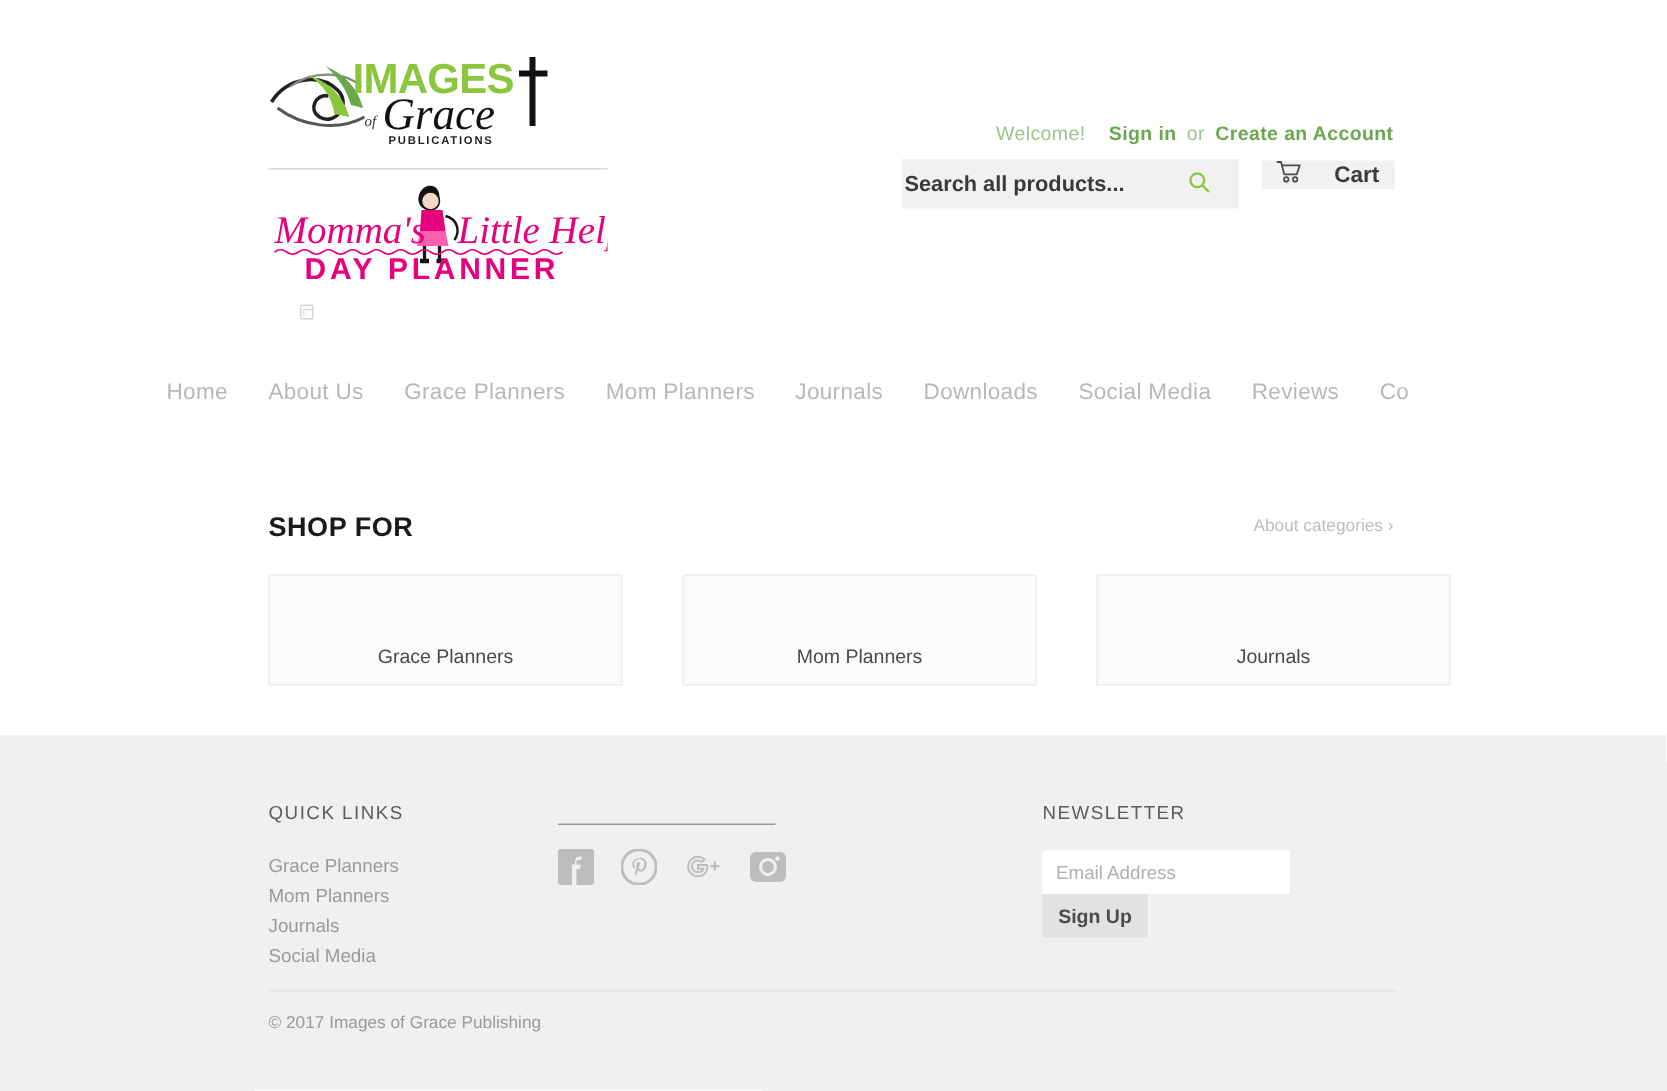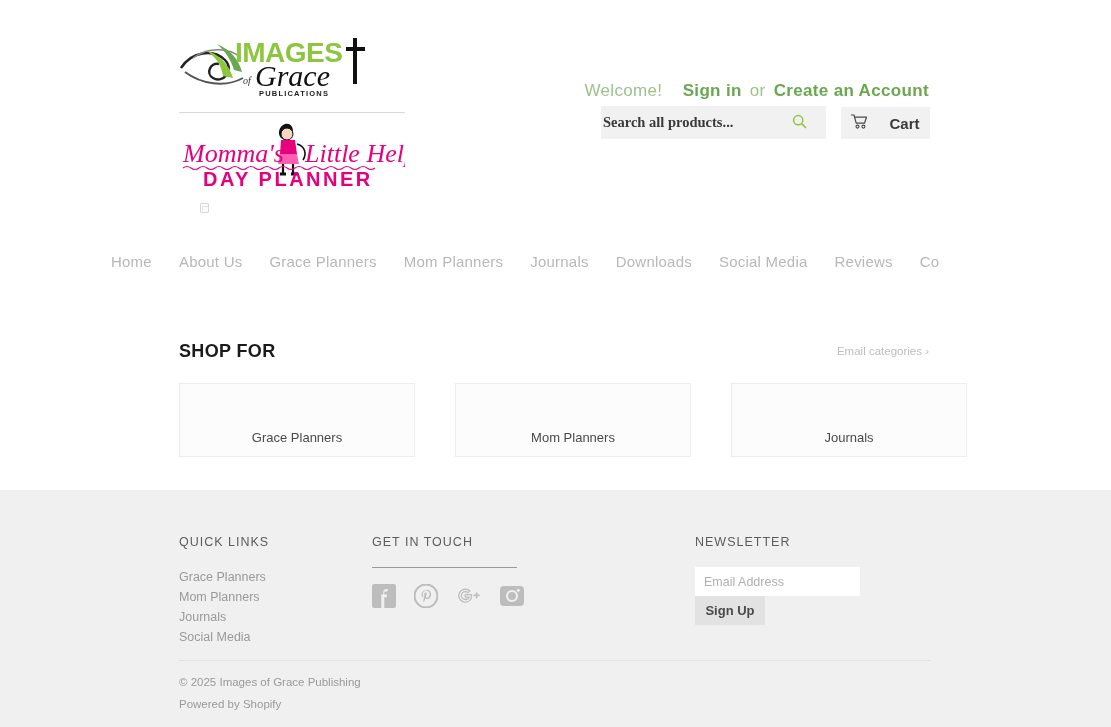--- a/index.html
+++ b/index.html
@@ -30,47 +30,47 @@
     border:1px solid #d6d6d6; background:#fcfcfc; border-radius:1px;
   }
   .broken-img:after{
     content:""; position:absolute; left:1px; top:2px; width:5px; height:4px;
     border-top:1px solid #e2e2e2; border-left:1px solid #e2e2e2;
   }
 
   
   .welcome-row {
     position:absolute; right:182px; top:81px;
-    font-size:17px; letter-spacing:.02em; white-space:nowrap;
+    font-size:13px; letter-spacing:.02em; white-space:nowrap;
   }
   .welcome-row .wel { color:#9ec28c; }
   .welcome-row .or  { color:#9ec28c; margin:0 3px; }
   .welcome-row a { color:#6aa84f; font-weight:bold; text-decoration:none; }
 
   
   .search-wrap {
     position:absolute; left:601px; top:106px;
     width:225px; height:33px; background:#f1f1f1;
     display:flex; align-items:center;
   }
   .search-input {
     border:0; outline:0; background:transparent;
-    font-family:Liberation Serif, serif;
+    font-family:Liberation Sans, sans-serif;
     font-size:14.5px; font-weight:bold; color:#b91c1c;
     width:178px; height:31px;
   }
   .search-input::placeholder { color:#3a3a3a; opacity:1; }
   .search-btn {
     width:40px; height:33px; border:0; background:transparent;
     display:flex; align-items:center; justify-content:center; cursor:pointer;
     padding:0;
   }
 
   .cart-btn {
-    position:absolute; left:841px; top:107px; width:89px; height:32px;
+    position:absolute; left:841px; top:107px; width:89px; height:19px;
     background:#f1f1f1; border:0; cursor:pointer;
     display:flex; align-items:center; justify-content:center; gap:21px;
     font-family:"Liberation Sans", sans-serif;
     font-size:15px; font-weight:bold; color:#3a3a3a;
   }
 
   
   .nav {
     position:absolute; left:0; top:246px; width:1111px; height:30px;
     padding-left:111px; display:flex; align-items:center; gap:0;
@@ -258,21 +258,21 @@
     <a href="#">Journals</a>
     <a href="#">Downloads</a>
     <a href="#">Social Media</a>
     <a href="#">Reviews</a>
     <a href="#">Co</a>
   </nav>
 
   <section class="shop">
     <div class="shop-head">
       <div class="shop-title">SHOP FOR</div>
-      <a class="more-cat" href="#">Email categories ›</a>
+      <a class="more-cat" href="#">About categories ›</a>
     </div>
 
     <div class="cards">
       <a class="card" href="#">
         <span>Grace Planners</span>
       </a>
       <a class="card" href="#">
         <span>Mom Planners</span>
       </a>
       <a class="card" href="#">
@@ -286,21 +286,20 @@
 
       <div class="f-col col-quick">
         <div class="f-title">QUICK LINKS</div>
         <a class="f-link" href="#">Grace Planners</a>
         <a class="f-link" href="#">Mom Planners</a>
         <a class="f-link" href="#">Journals</a>
         <a class="f-link" href="#">Social Media</a>
       </div>
 
       <div class="f-col col-touch">
-        <div class="f-title">GET IN TOUCH</div>
         <div class="touch-rule"></div>
         <div class="social">
           <a href="#">
             <span>
               <svg width="24" height="24" viewBox="0 0 24 24" aria-hidden="true">
                 <rect x="0" y="0" width="24" height="24" rx="2" fill="#bdbdbd"></rect>
                 <path d="M15.2 7.4h-2c-.5 0-.9.4-.9 1v2h2.8l-.4 2.9h-2.4V24h-3V13.3H9.2v-2.9h2.1V8.2c0-2 1.2-3.2 3-3.2h1.9z" fill="#f0f0f0"></path>
               </svg>
             </span>
           </a>
@@ -338,21 +337,18 @@
           <input class="news-input" type="text" placeholder="Email Address" style="">
           <button class="news-btn">Sign Up</button>
         </form>
       </div>
 
     </div>
 
     <div class="footer-rule"></div>
 
     <div class="copy">
-      <div class="line">© 2025 Images of Grace Publishing</div>
-      <div class="line">
-        <span>Powered by </span><a href="#">Shopify</a>
-      </div>
+      <div class="line">© 2017 Images of Grace Publishing</div>
     </div>
 
   </footer>
 
 </div>
 
 </body></html>

